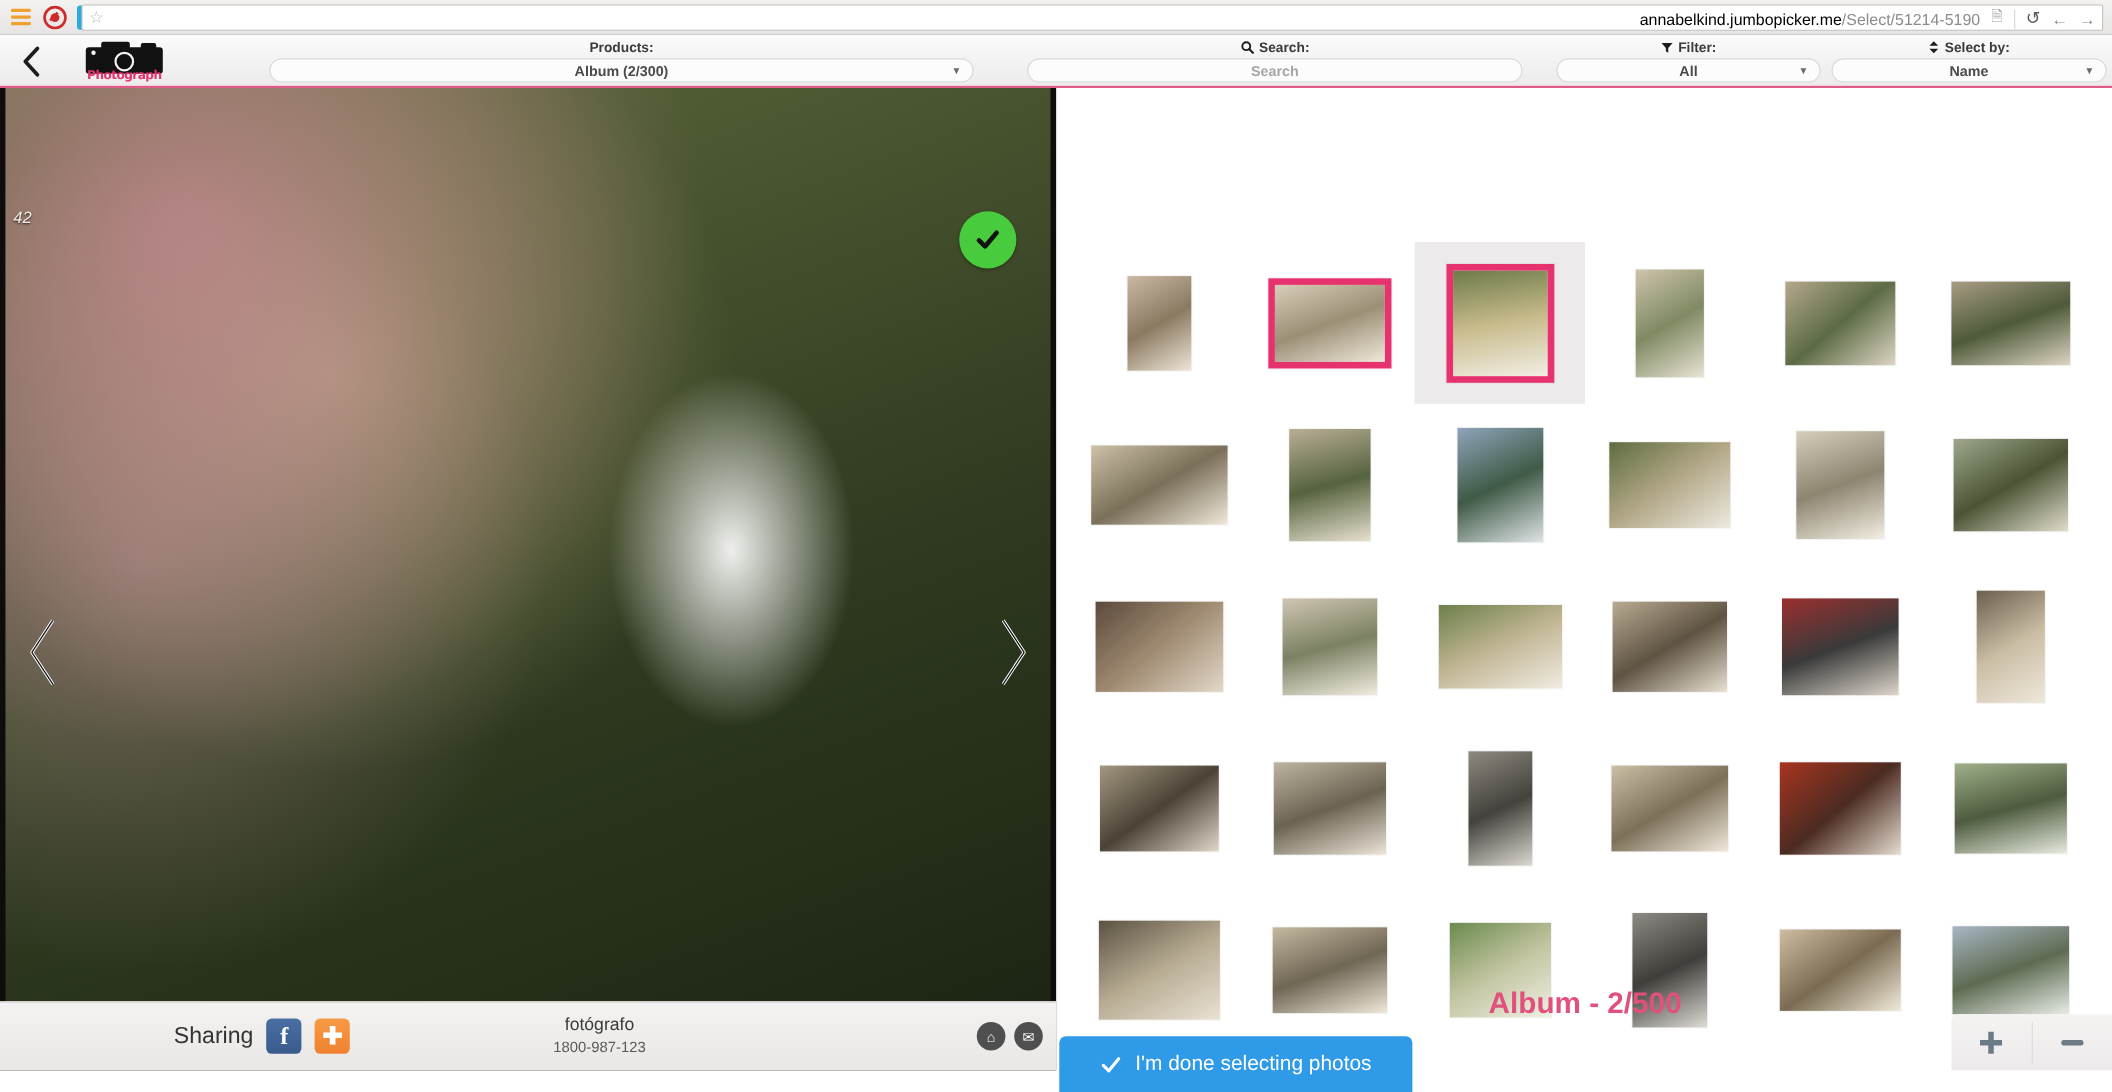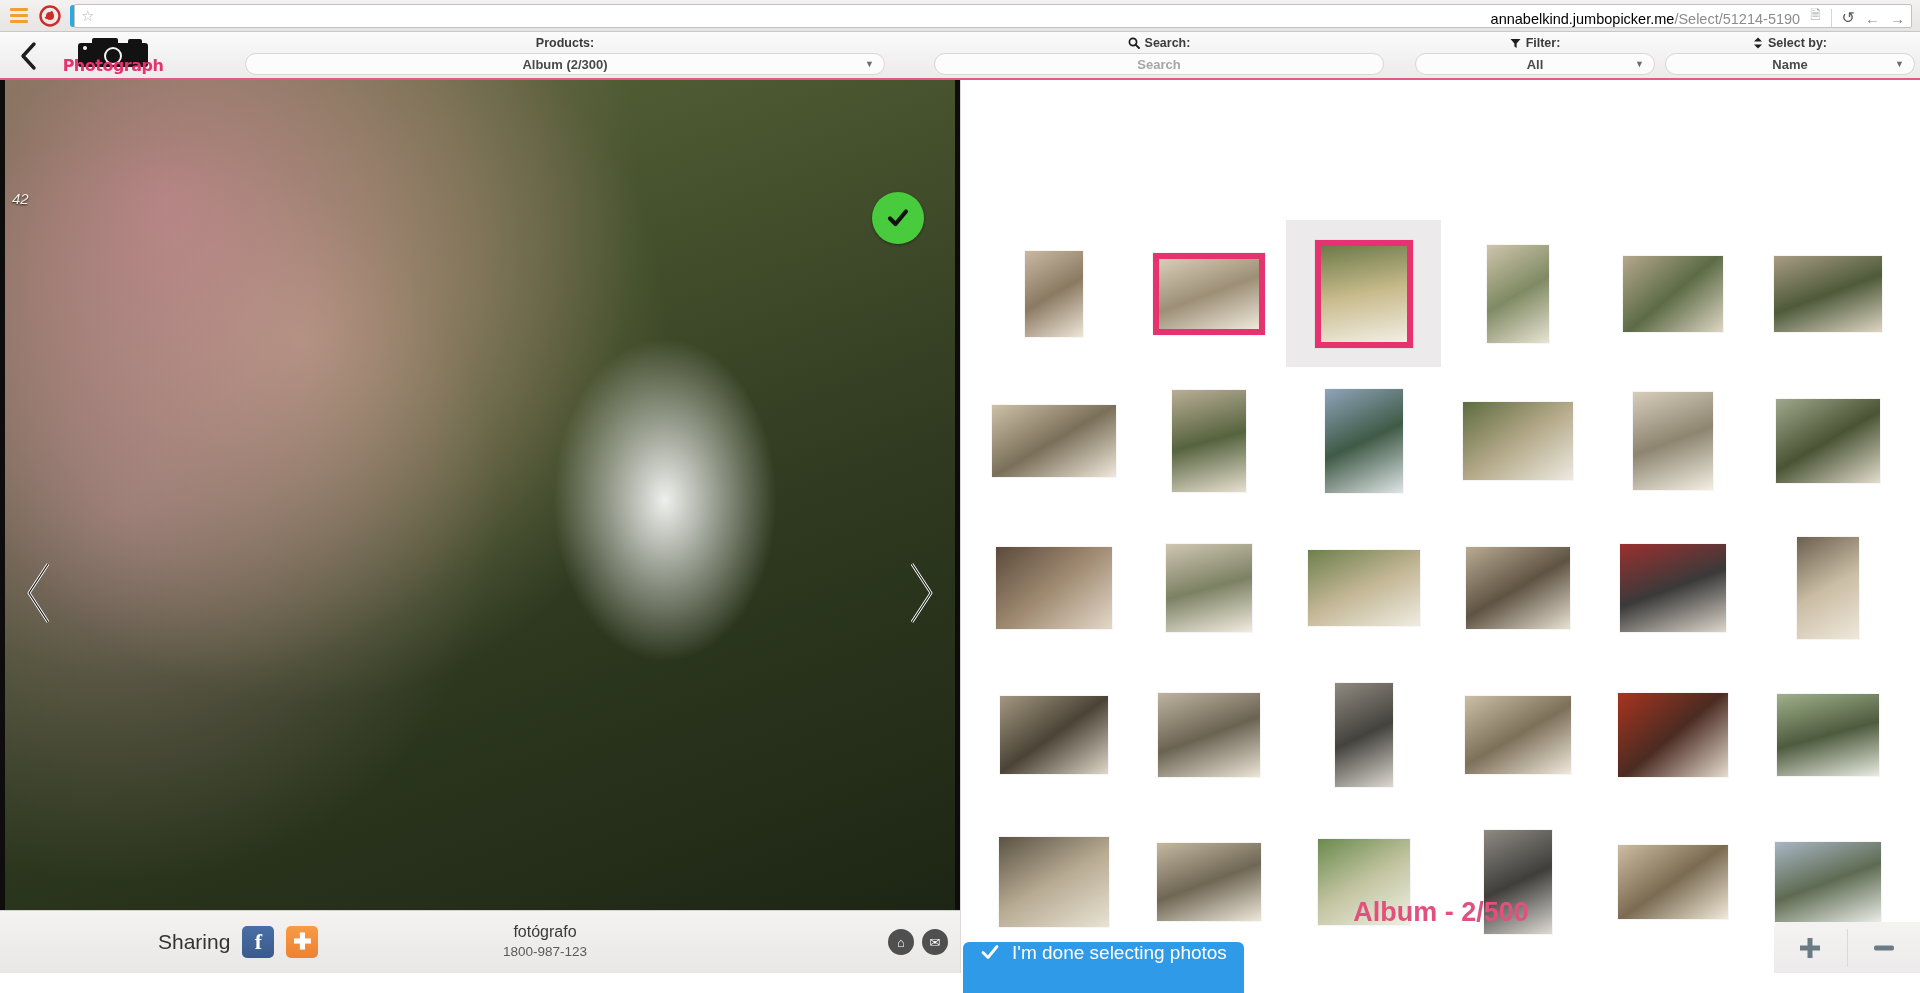--- a/index.html
+++ b/index.html
@@ -49,21 +49,21 @@
     display: flex; align-items: flex-start; position: relative;
   }
   .back-chevron {
     width: 58px; height: 48px; display: flex; align-items: center;
     justify-content: center; cursor: pointer;
   }
   .logo { width: 110px; height: 48px; position: relative; cursor: pointer;
           display:flex; align-items:center; justify-content:center;}
   .logo-text {
     position: absolute; bottom: 5px; left: 50%; transform: translateX(-50%);
-    color: #e6326e; font-size: 16px; font-weight: bold; letter-spacing: -0.5px;
+    color: #e6326e; font-size: 11px; font-weight: bold; letter-spacing: -0.5px;
     font-family: "DejaVu Sans", sans-serif; white-space: nowrap;
   }
   .hdr-field { position: absolute; top: 3px; font-weight: bold; }
   .hdr-label {
     font-size: 12.5px; color: #3b3b3b; text-align: center; line-height: 16px;
     display: flex; align-items: center; justify-content: center; gap: 5px;
   }
   .hdr-control {
     margin-top: 2px; height: 22px; border-radius: 11px;
     background: #fcfcfc; border: 1px solid #d9d6d3;
@@ -125,23 +125,23 @@
   .soc.plus { background: linear-gradient(#f79b45,#ef8130); font-size: 22px;
               font-weight: bold; }
   .photog { position: absolute; left: 430px; top: 12px; width: 230px;
             text-align: center; }
   .photog-name { font-size: 16px; color: #3a3a3a; }
   .photog-phone { font-size: 13.5px; color: #5a5a5a; margin-top: 3px; }
   .round-ico { width: 26px; height: 26px; border-radius: 50%; background: #4f4f4f;
                color: #fff; display: flex; align-items: center; justify-content: center;
                font-size: 13px; cursor: pointer; }
   .done-btn {
-    position: absolute; left: 963px; bottom: 0; height: 51px; padding: 0 17px;
+    position: absolute; left: 963px; bottom: 0; height: 51px; padding: 0 37px;
     background: #2f9ae8; color: #fff; font-size: 19px;
-    border-radius: 6px 6px 0 0; display: flex; align-items: flex-start; gap: 12px;
+    border-radius: 6px 6px 0 0; display: flex; align-items: center; gap: 12px;
     cursor: pointer; border: none;
   }
 
   
   .picker { width: 960px; height: 893px; background: #fff; position: relative;
             border-left: 1px solid #ddd9d6; }
   .picker-top { height: 62px; display: flex; align-items: center;
                 position: relative; }
 
   .grid {

